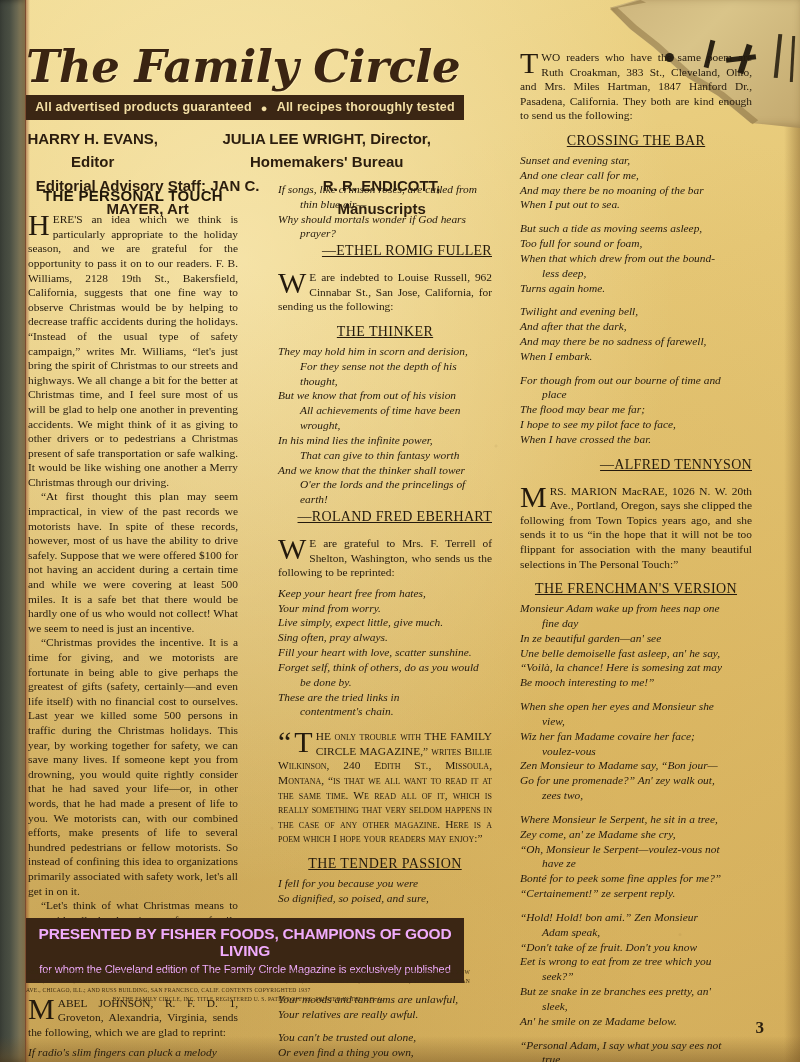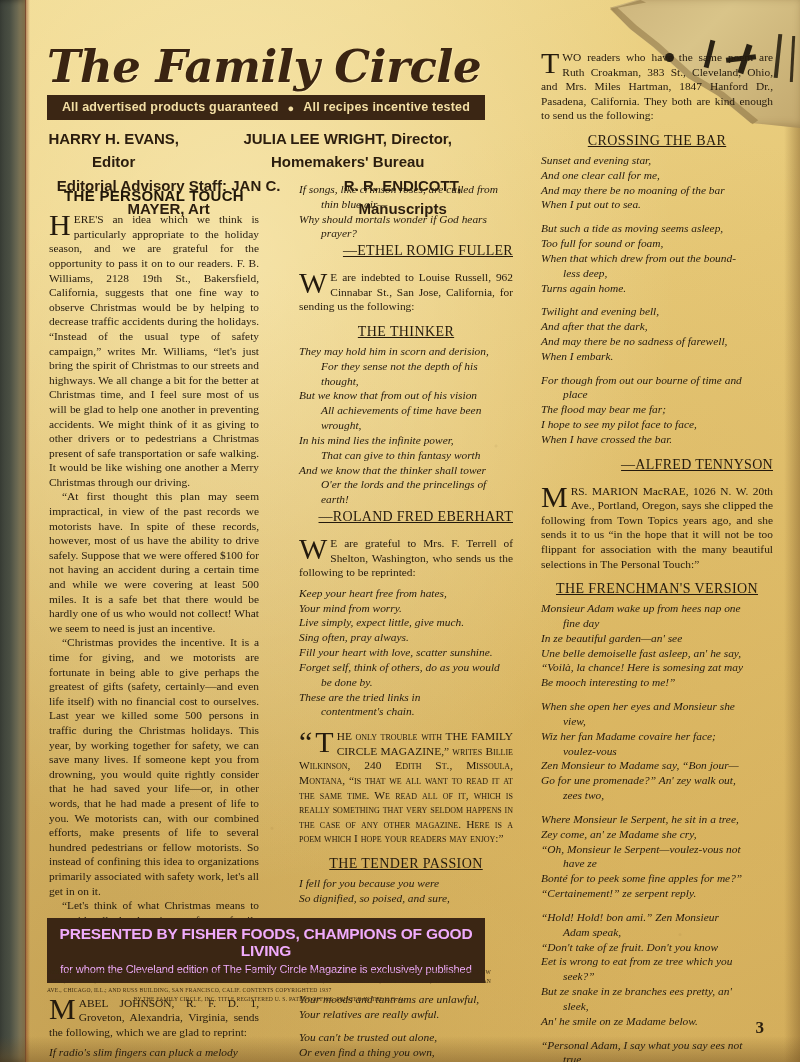--- a/index.html
+++ b/index.html
@@ -49,21 +49,21 @@
   }
   .tear-mark{position:absolute;background:#2a2214;}
   .tm1{right:126px;top:53px;width:9px;height:9px;border-radius:50%;}
   .tm2{right:88px;top:40px;width:5px;height:28px;transform:rotate(14deg);}
   .tm3{right:52px;top:44px;width:6px;height:30px;transform:rotate(18deg);}
   .tm4{right:44px;top:56px;width:30px;height:5px;transform:rotate(-7deg);}
   .tm5{right:20px;top:34px;width:4px;height:44px;transform:rotate(6deg);background:#3a301c;}
   .tm6{right:6px;top:36px;width:3px;height:46px;transform:rotate(3deg);background:#3a301c;}
 
   
-  .sheet{position:absolute;left:47px;top:0;width:736px;height:1062px;}
+  .sheet{position:absolute;left:26px;top:0;width:736px;height:1062px;}
 
   
   .masthead{position:absolute;left:0;top:44px;width:438px;}
   .logo{
     font-family:"DejaVu Serif", serif;
     font-style:italic;font-weight:bold;
     font-size:45px;color:#3a2412;
     letter-spacing:-.5px;line-height:1;
     text-shadow:1px 1px 0 rgba(255,240,190,.55);
   }
@@ -169,21 +169,21 @@
   <div class="tear-mark tm3"></div>
   <div class="tear-mark tm4"></div>
   <div class="tear-mark tm5"></div>
   <div class="tear-mark tm6"></div>
 
   <div class="sheet">
 
     <div class="masthead">
       <div class="logo">The Family Circle</div>
       <div class="banner">
-        <span>All advertised products guaranteed</span><span class="dot">●</span><span>All recipes incentive tested</span>
+        <span>All advertised products guaranteed</span><span class="dot">●</span><span>All recipes thoroughly tested</span>
       </div>
       <div class="credits">
         <div class="cr-row">
           <span>HARRY H. EVANS, Editor</span>
           <span>JULIA LEE WRIGHT, Director, Homemakers' Bureau</span>
         </div>
         <div class="cr-row">
           <span>Editorial Advisory Staff: JAN C. MAYER, Art</span>
           <span>R. R. ENDICOTT, Manuscripts</span>
         </div>

